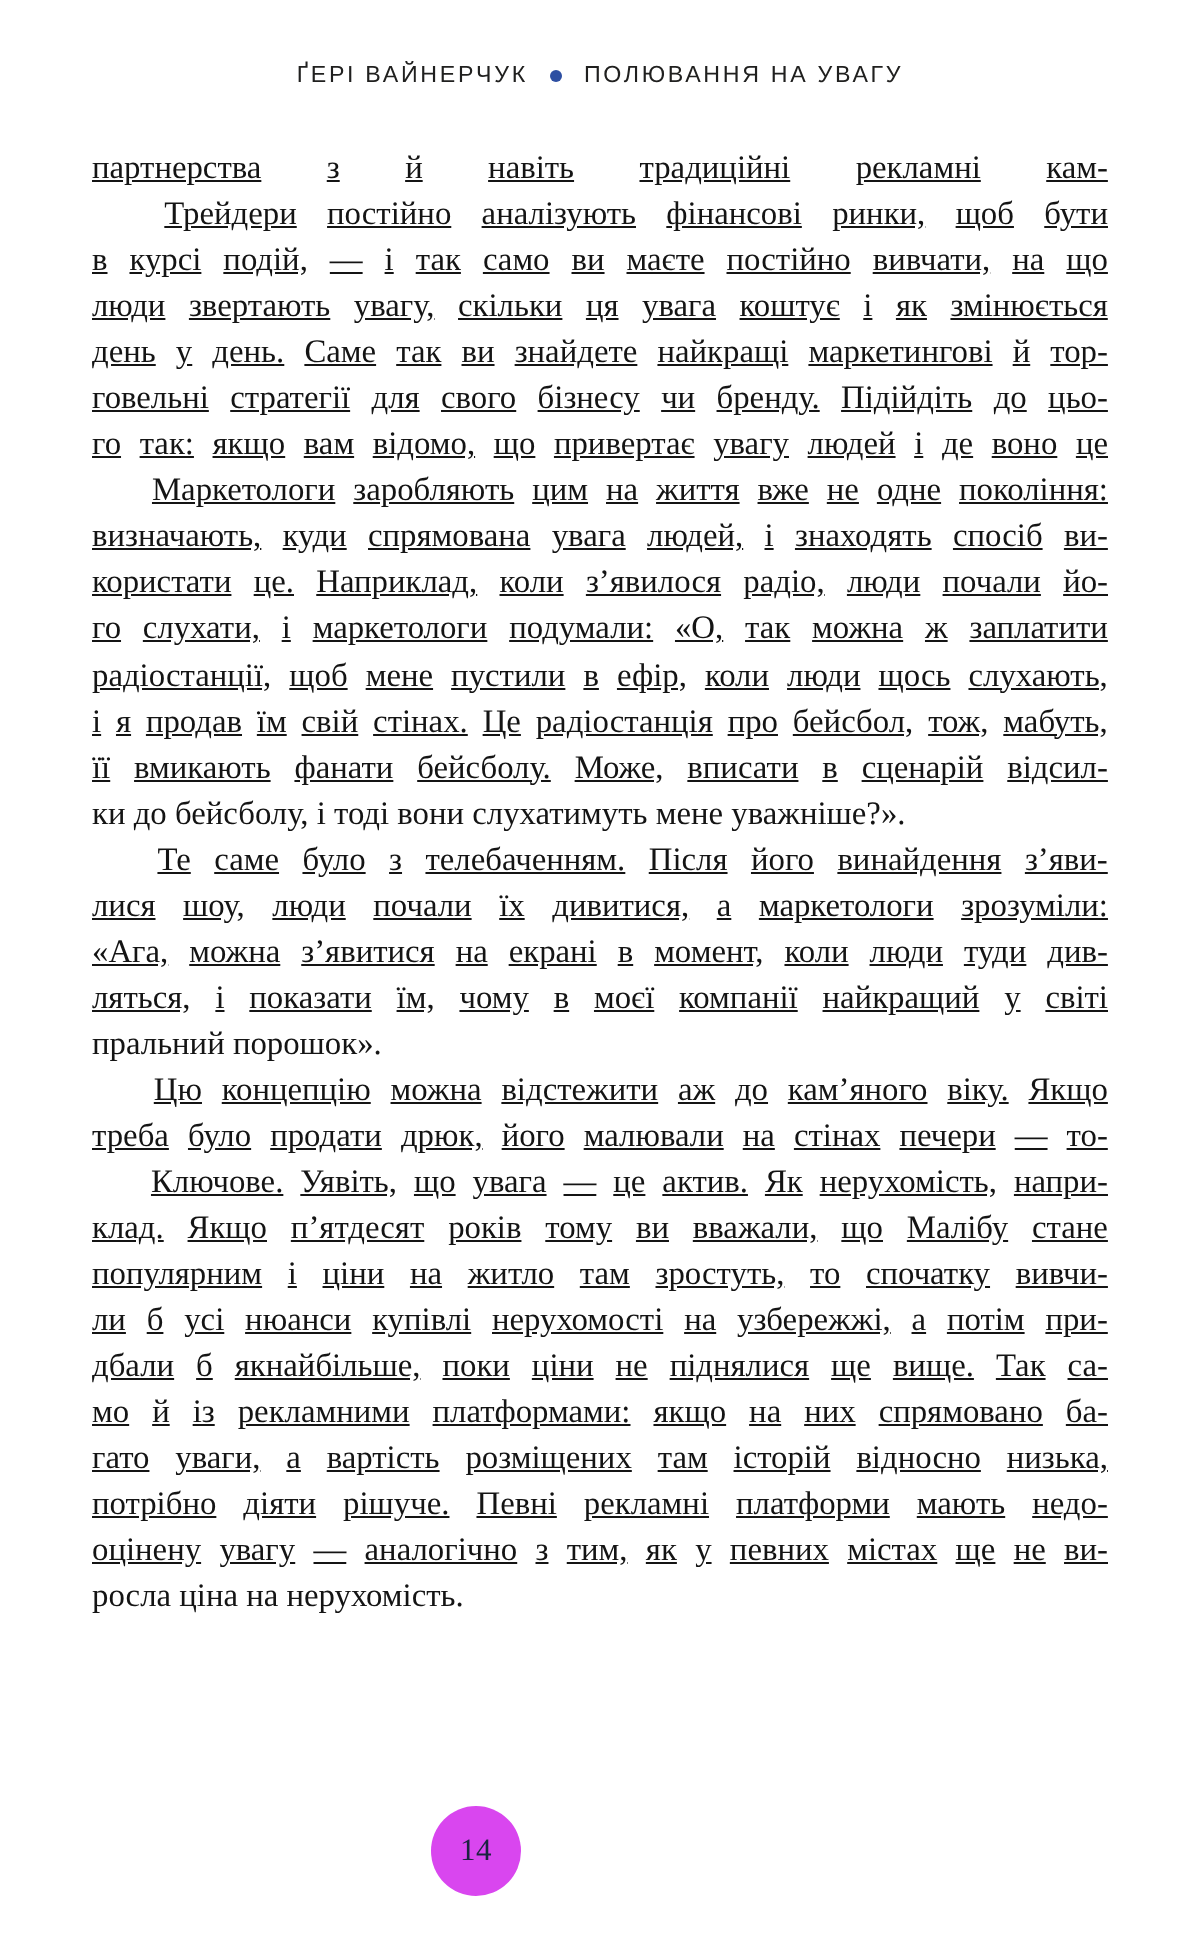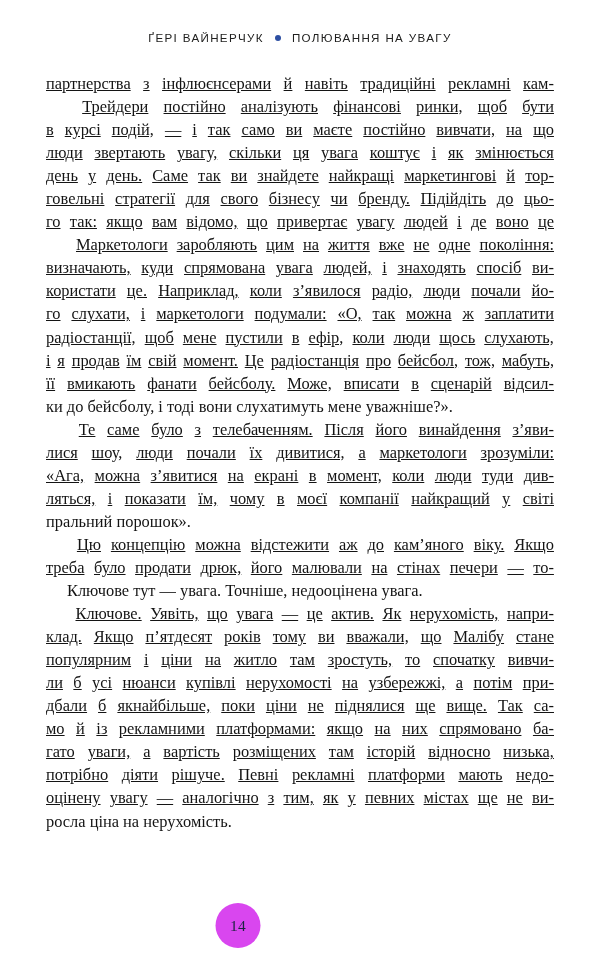--- a/index.html
+++ b/index.html
@@ -118,53 +118,50 @@
 <div class="page">
 
   <div class="running-head">
     <span class="rh-text">Ґері Вайнерчук</span>
     <span class="rh-dot"></span>
     <span class="rh-text">Полювання на увагу</span>
   </div>
 
   <div class="textblock" id="textblock">
       <p class="para">
-        <span class="line j"><span>партнерства</span><span>з</span><span>інфлюєнсерами</span><span>й</span><span>навіть</span><span>традиційні</span><span>рекламні</span><span>кам-</span></span>
+        <span class="line j"><span>партнерства</span><span>з</span><span>й</span><span>навіть</span><span>традиційні</span><span>рекламні</span><span>кам-</span></span>
       </p>
       <p class="para">
         <span class="line j"><span class="indent"></span><span>Трейдери</span><span>постійно</span><span>аналізують</span><span>фінансові</span><span>ринки,</span><span>щоб</span><span>бути</span></span>
         <span class="line j"><span>в</span><span>курсі</span><span>подій,</span><span>—</span><span>і</span><span>так</span><span>само</span><span>ви</span><span>маєте</span><span>постійно</span><span>вивчати,</span><span>на</span><span>що</span></span>
         <span class="line j"><span>люди</span><span>звертають</span><span>увагу,</span><span>скільки</span><span>ця</span><span>увага</span><span>коштує</span><span>і</span><span>як</span><span>змінюється</span></span>
         <span class="line j"><span>день</span><span>у</span><span>день.</span><span>Саме</span><span>так</span><span>ви</span><span>знайдете</span><span>найкращі</span><span>маркетингові</span><span>й</span><span>тор-</span></span>
         <span class="line j"><span>говельні</span><span>стратегії</span><span>для</span><span>свого</span><span>бізнесу</span><span>чи</span><span>бренду.</span><span>Підійдіть</span><span>до</span><span>цьо-</span></span>
         <span class="line j"><span>го</span><span>так:</span><span>якщо</span><span>вам</span><span>відомо,</span><span>що</span><span>привертає</span><span>увагу</span><span>людей</span><span>і</span><span>де</span><span>воно</span><span>це</span></span>
       </p>
       <p class="para">
         <span class="line j"><span class="indent"></span><span>Маркетологи</span><span>заробляють</span><span>цим</span><span>на</span><span>життя</span><span>вже</span><span>не</span><span>одне</span><span>покоління:</span></span>
         <span class="line j"><span>визначають,</span><span>куди</span><span>спрямована</span><span>увага</span><span>людей,</span><span>і</span><span>знаходять</span><span>спосіб</span><span>ви-</span></span>
         <span class="line j"><span>користати</span><span>це.</span><span>Наприклад,</span><span>коли</span><span>з’явилося</span><span>радіо,</span><span>люди</span><span>почали</span><span>йо-</span></span>
         <span class="line j"><span>го</span><span>слухати,</span><span>і</span><span>маркетологи</span><span>подумали:</span><span>«О,</span><span>так</span><span>можна</span><span>ж</span><span>заплатити</span></span>
         <span class="line j"><span>радіостанції,</span><span>щоб</span><span>мене</span><span>пустили</span><span>в</span><span>ефір,</span><span>коли</span><span>люди</span><span>щось</span><span>слухають,</span></span>
-        <span class="line j"><span>і</span><span>я</span><span>продав</span><span>їм</span><span>свій</span><span>момент.</span><span>Це</span><span>радіостанція</span><span>про</span><span>бейсбол,</span><span>тож,</span><span>мабуть,</span></span>
+        <span class="line j"><span>і</span><span>я</span><span>продав</span><span>їм</span><span>свій</span><span>стінах.</span><span>Це</span><span>радіостанція</span><span>про</span><span>бейсбол,</span><span>тож,</span><span>мабуть,</span></span>
         <span class="line j"><span>її</span><span>вмикають</span><span>фанати</span><span>бейсболу.</span><span>Може,</span><span>вписати</span><span>в</span><span>сценарій</span><span>відсил-</span></span>
         <span class="line">ки до бейсболу, і тоді вони слухатимуть мене уважніше?».</span>
       </p>
       <p class="para">
         <span class="line j"><span class="indent"></span><span>Те</span><span>саме</span><span>було</span><span>з</span><span>телебаченням.</span><span>Після</span><span>його</span><span>винайдення</span><span>з’яви-</span></span>
         <span class="line j"><span>лися</span><span>шоу,</span><span>люди</span><span>почали</span><span>їх</span><span>дивитися,</span><span>а</span><span>маркетологи</span><span>зрозуміли:</span></span>
         <span class="line j"><span>«Ага,</span><span>можна</span><span>з’явитися</span><span>на</span><span>екрані</span><span>в</span><span>момент,</span><span>коли</span><span>люди</span><span>туди</span><span>див-</span></span>
         <span class="line j"><span>ляться,</span><span>і</span><span>показати</span><span>їм,</span><span>чому</span><span>в</span><span>моєї</span><span>компанії</span><span>найкращий</span><span>у</span><span>світі</span></span>
         <span class="line">пральний порошок».</span>
       </p>
       <p class="para">
         <span class="line j"><span class="indent"></span><span>Цю</span><span>концепцію</span><span>можна</span><span>відстежити</span><span>аж</span><span>до</span><span>кам’яного</span><span>віку.</span><span>Якщо</span></span>
         <span class="line j"><span>треба</span><span>було</span><span>продати</span><span>дрюк,</span><span>його</span><span>малювали</span><span>на</span><span>стінах</span><span>печери</span><span>—</span><span>то-</span></span>
-      </p>
-      <p class="para">
-        <span class="line"><span class="indent"></span>Ключове тут — увага. Точніше, недооцінена увага.</span>
       </p>
       <p class="para">
         <span class="line j"><span class="indent"></span><span>Ключове.</span><span>Уявіть,</span><span>що</span><span>увага</span><span>—</span><span>це</span><span>актив.</span><span>Як</span><span>нерухомість,</span><span>напри-</span></span>
         <span class="line j"><span>клад.</span><span>Якщо</span><span>п’ятдесят</span><span>років</span><span>тому</span><span>ви</span><span>вважали,</span><span>що</span><span>Малібу</span><span>стане</span></span>
         <span class="line j"><span>популярним</span><span>і</span><span>ціни</span><span>на</span><span>житло</span><span>там</span><span>зростуть,</span><span>то</span><span>спочатку</span><span>вивчи-</span></span>
         <span class="line j"><span>ли</span><span>б</span><span>усі</span><span>нюанси</span><span>купівлі</span><span>нерухомості</span><span>на</span><span>узбережжі,</span><span>а</span><span>потім</span><span>при-</span></span>
         <span class="line j"><span>дбали</span><span>б</span><span>якнайбільше,</span><span>поки</span><span>ціни</span><span>не</span><span>піднялися</span><span>ще</span><span>вище.</span><span>Так</span><span>са-</span></span>
         <span class="line j"><span>мо</span><span>й</span><span>із</span><span>рекламними</span><span>платформами:</span><span>якщо</span><span>на</span><span>них</span><span>спрямовано</span><span>ба-</span></span>
         <span class="line j"><span>гато</span><span>уваги,</span><span>а</span><span>вартість</span><span>розміщених</span><span>там</span><span>історій</span><span>відносно</span><span>низька,</span></span>
         <span class="line j"><span>потрібно</span><span>діяти</span><span>рішуче.</span><span>Певні</span><span>рекламні</span><span>платформи</span><span>мають</span><span>недо-</span></span>

